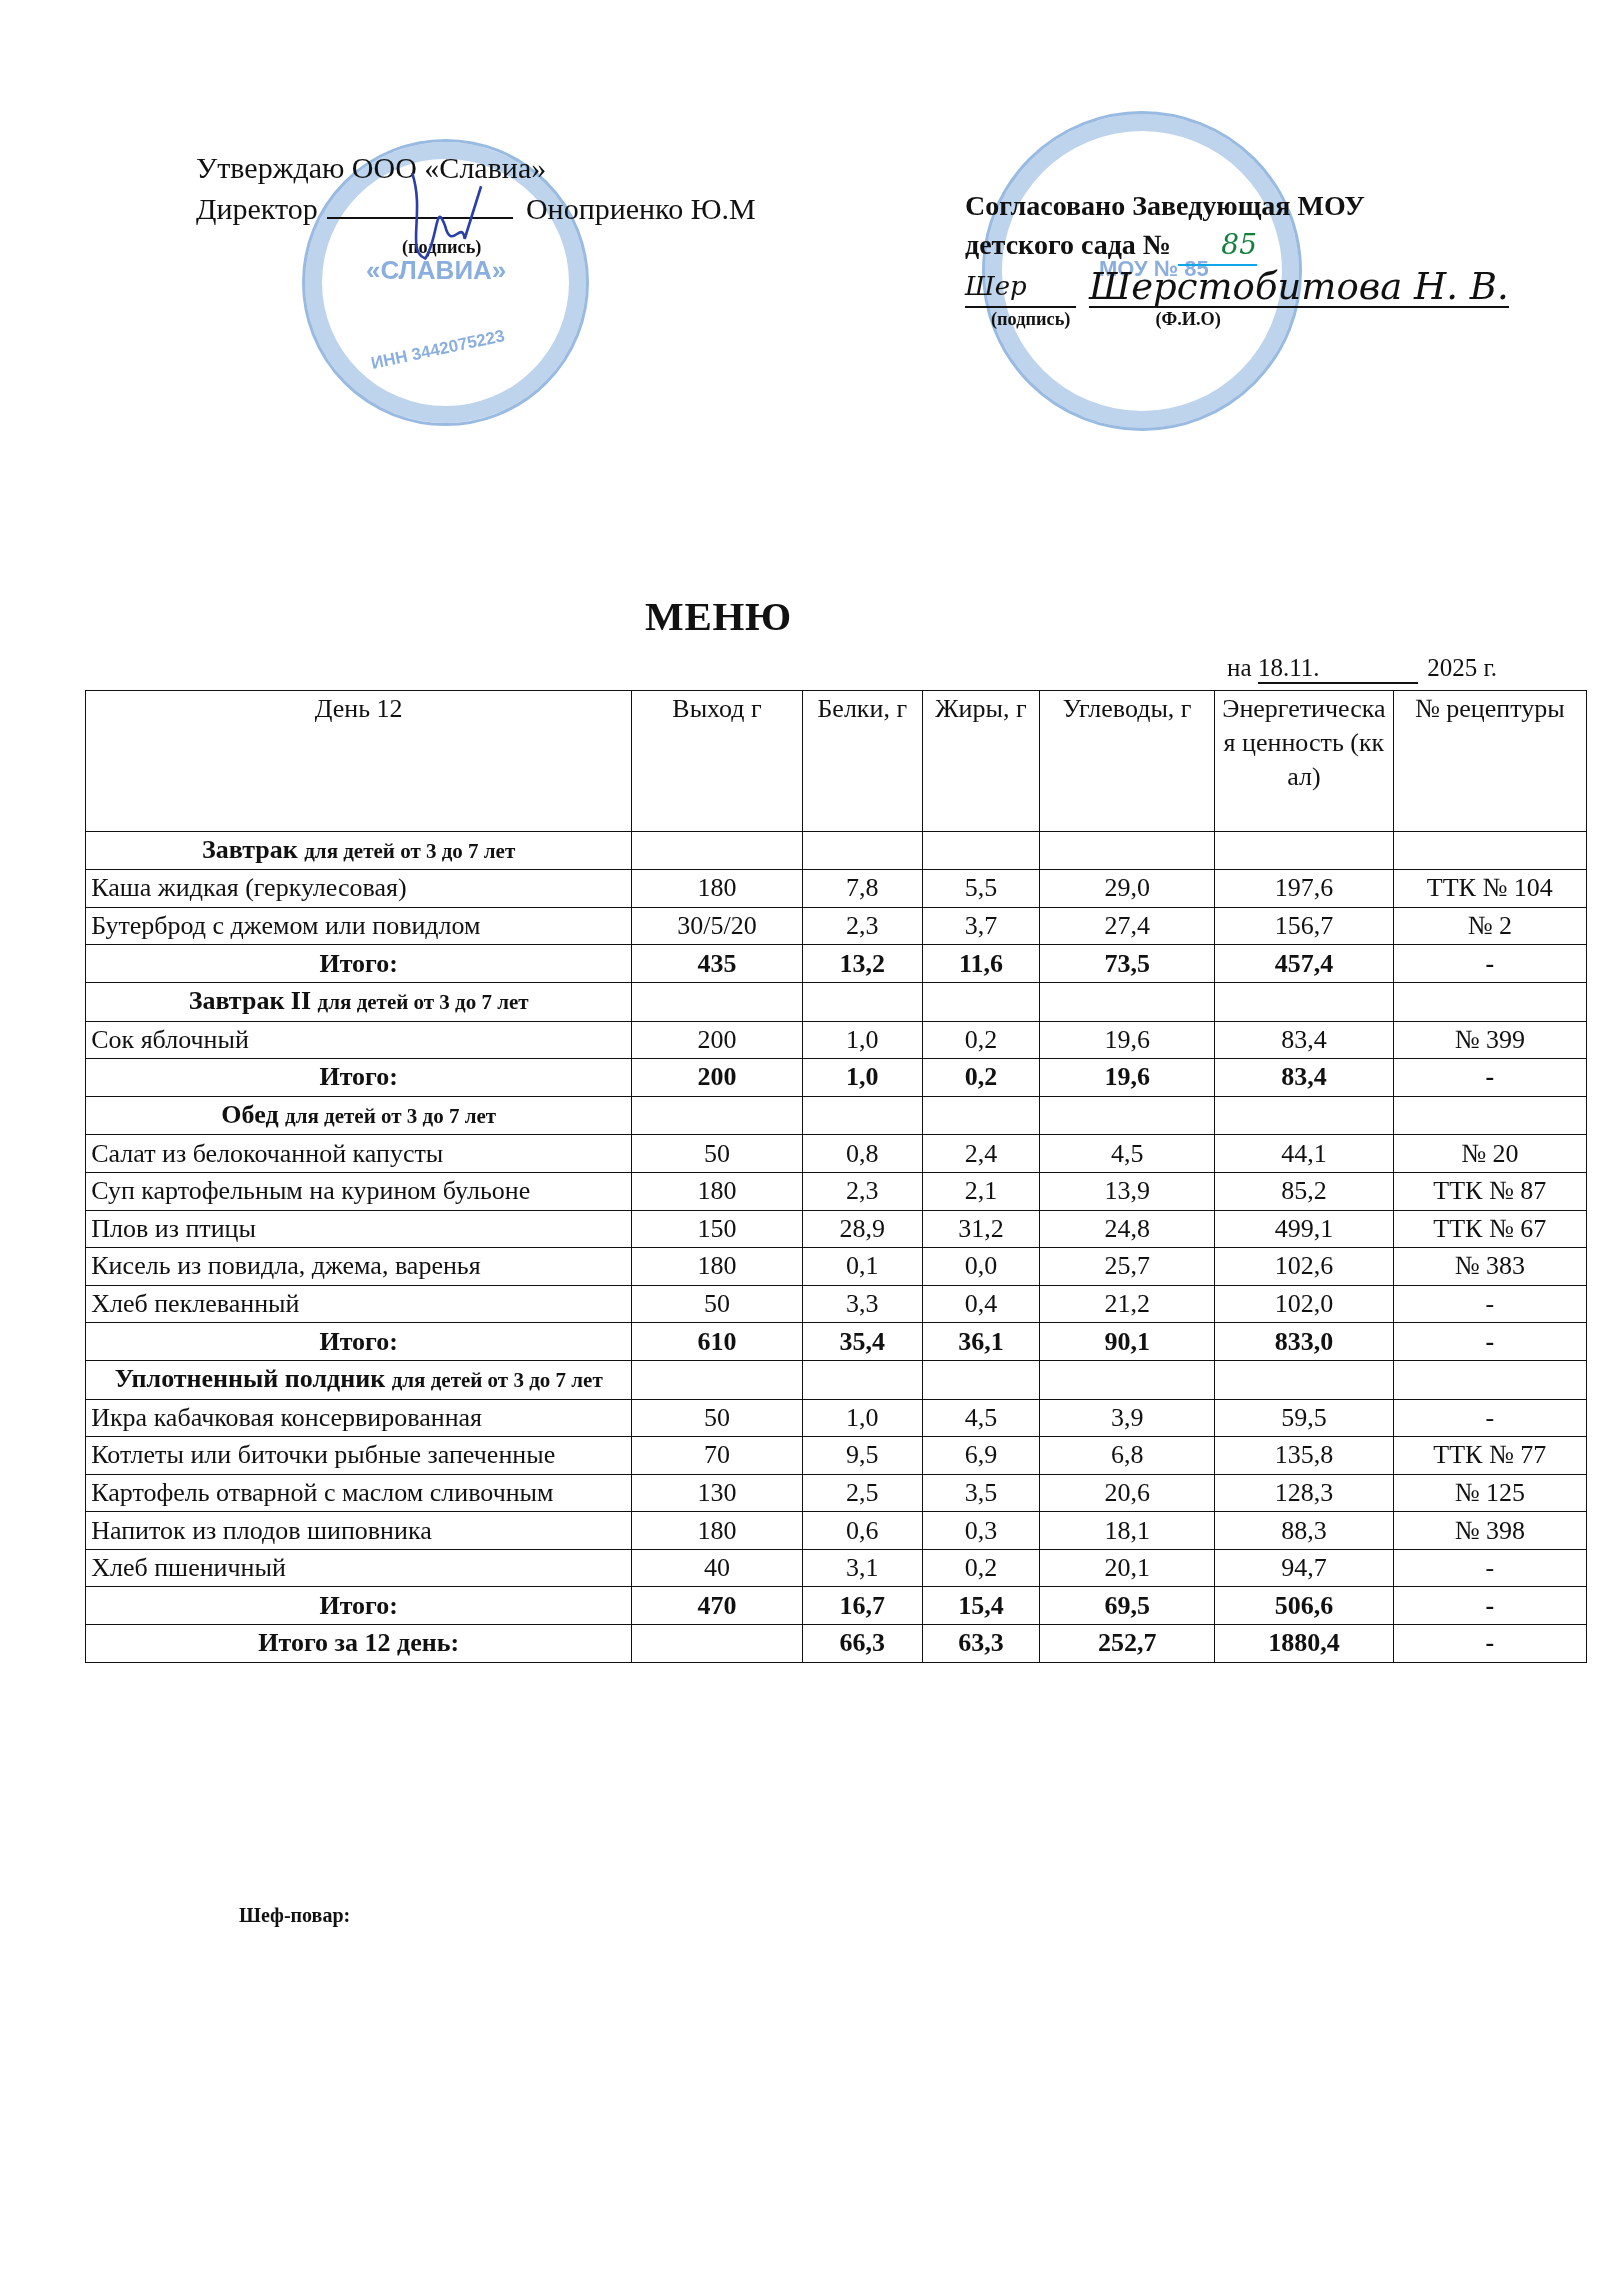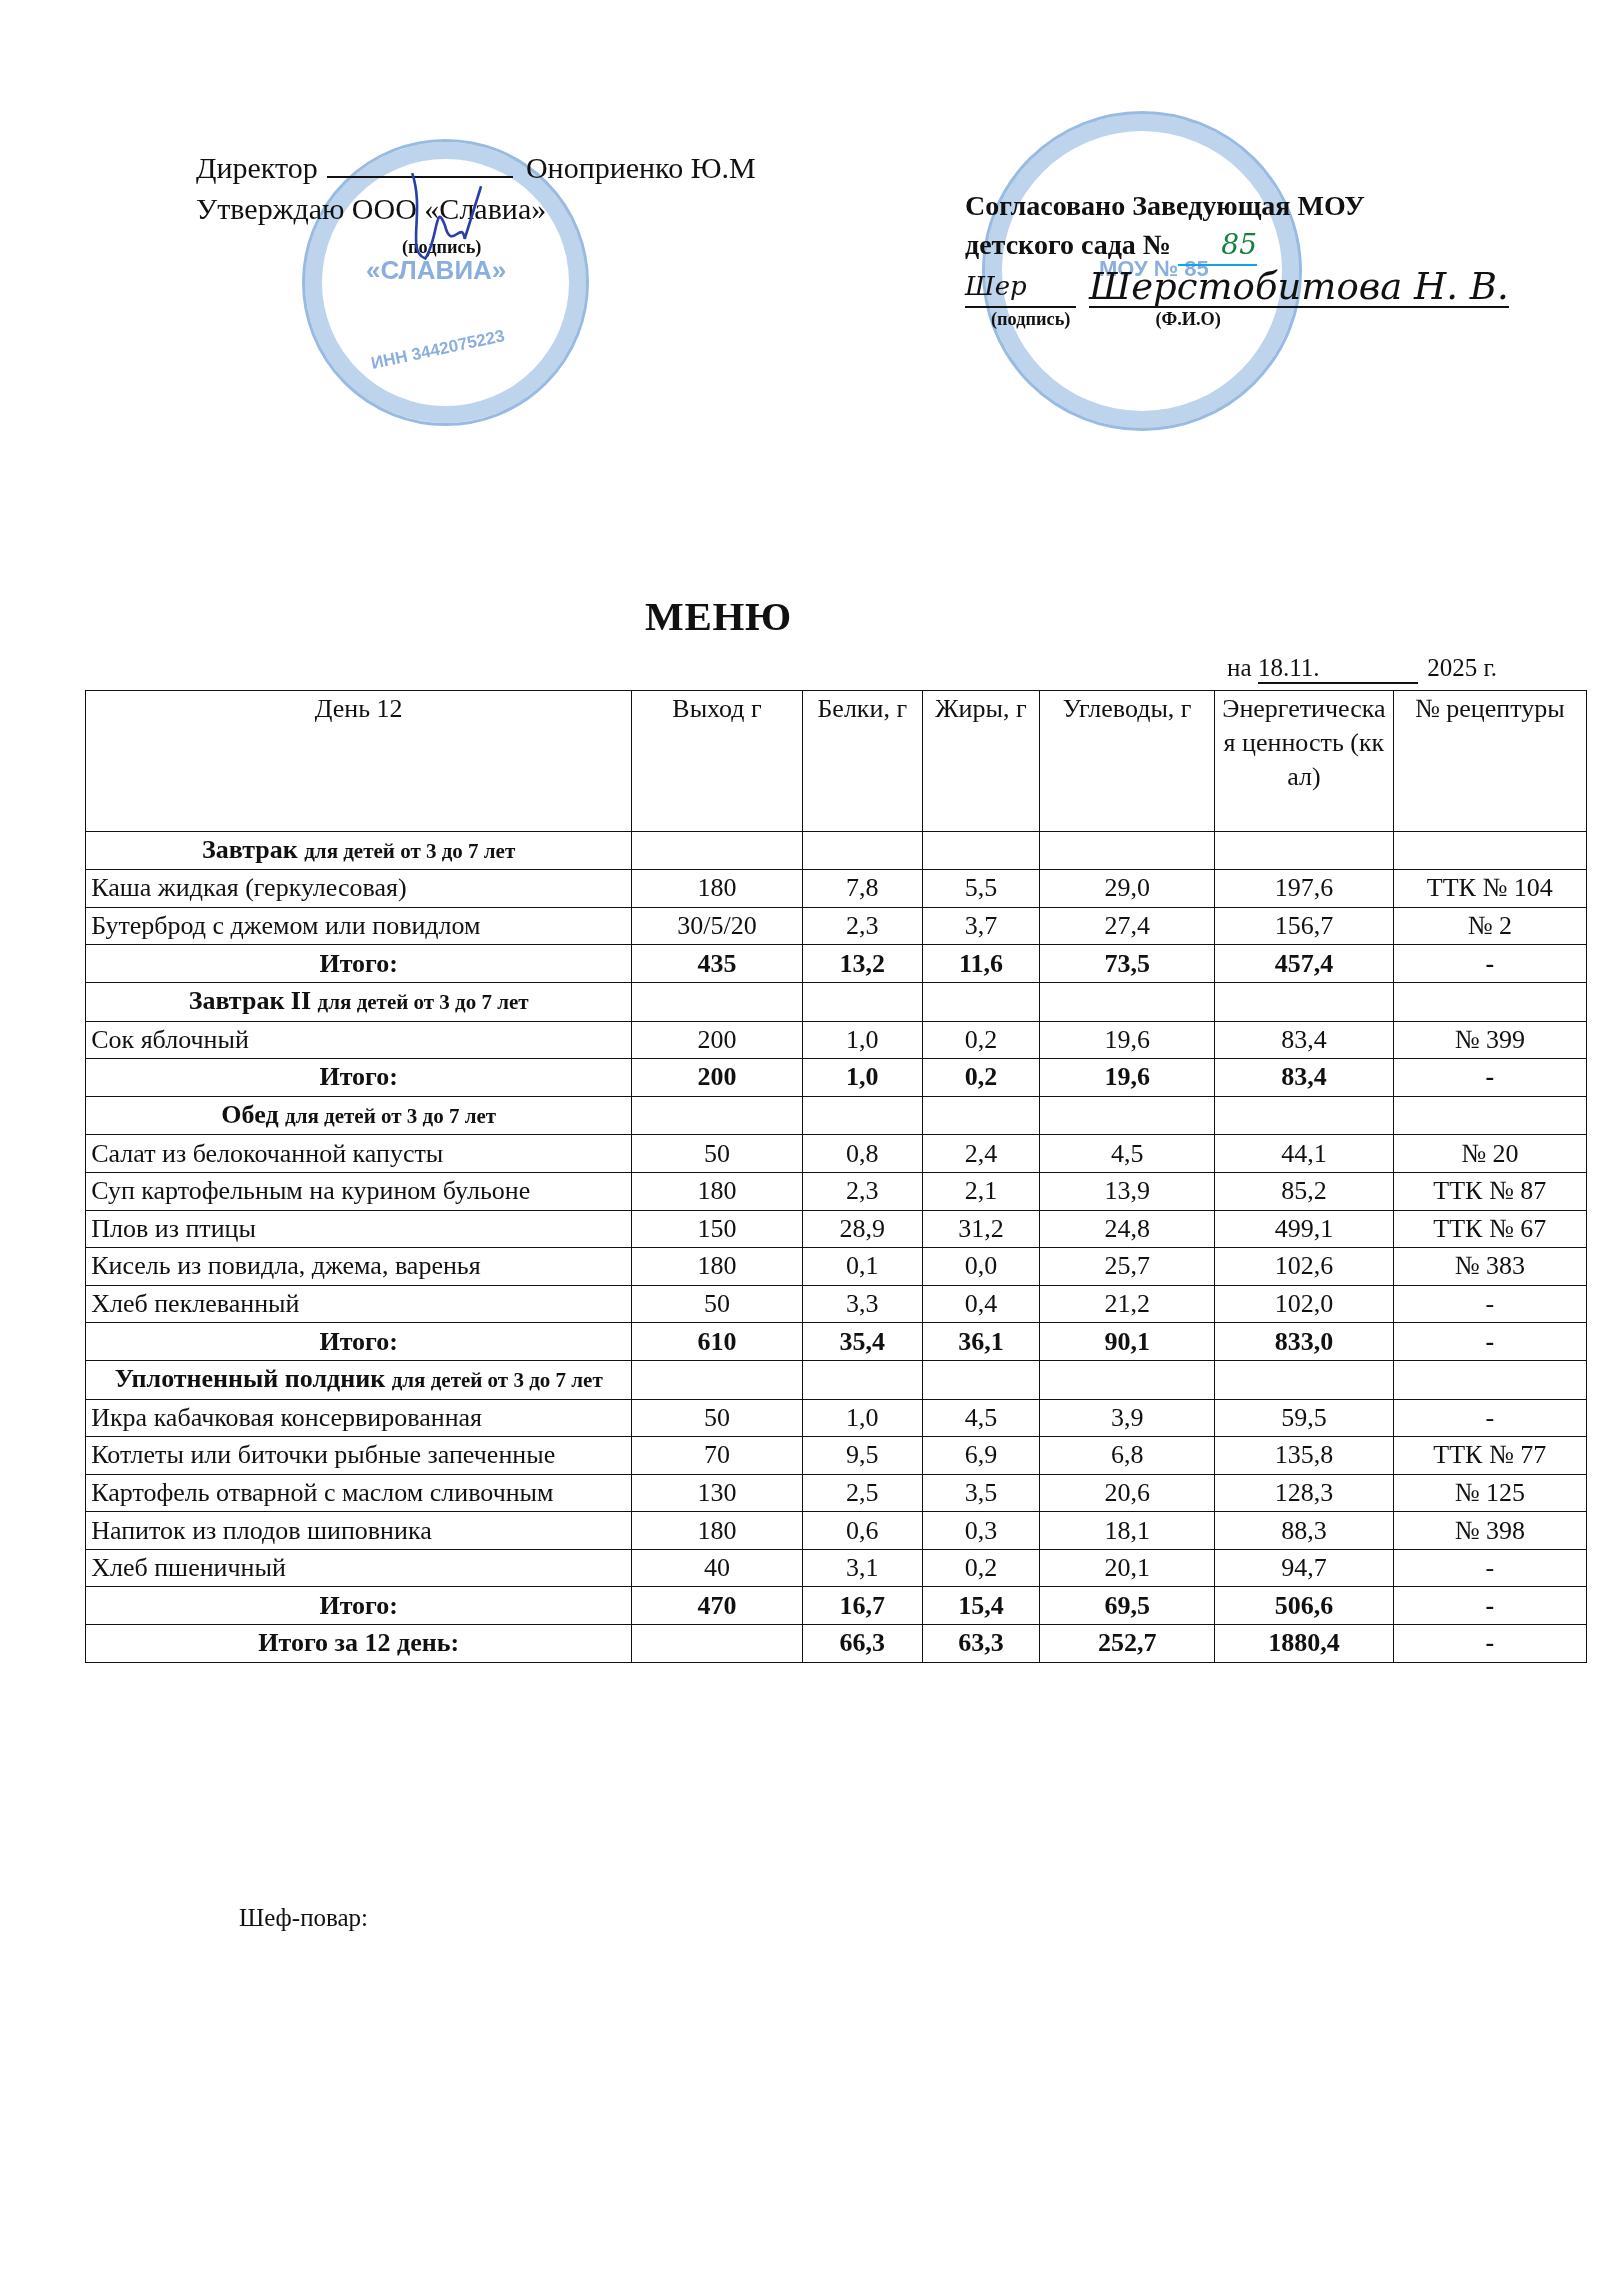--- a/index.html
+++ b/index.html
@@ -64,35 +64,35 @@
   .col-fat { width: 108px; }
   .col-carb { width: 167px; }
   .col-kcal { width: 173px; }
   .col-rec { width: 186px; }
   tr.head th { height: 137px; }
   tr.section td.c-name { text-align: center; font-weight: bold; }
   tr.section .sub { font-weight: bold; font-size: 21px; }
   tr.total td { font-weight: bold; }
   tr.total td.c-name { text-align: center; }
   .chef {
-    position: absolute; left: 239px; top: 1904px; font-size: 25px; font-weight: normal;
+    position: absolute; left: 239px; top: 1904px; font-size: 20px; font-weight: bold;
   }
 </style>
 </head>
 <body>
 
 <div class="stamp" style="left:302px; top:139px; width:281px; height:281px;"></div>
 <div class="stamp-text" style="left:366px; top:255px; font-size:26px;">«СЛАВИА»</div>
 <div class="stamp-text" style="left:370px; top:340px; font-size:17px; transform:rotate(-12deg);">ИНН 3442075223</div>
 
 <div class="approve">
+  <div>Утверждаю ООО «Славиа»</div>
   <div>
     <span>Директор</span><span class="sigline"></span><span>Оноприенко Ю.М</span>
   </div>
-  <div>Утверждаю ООО «Славиа»</div>
   <div class="hint">(подпись)</div>
 </div>
 <svg class="sigscribble" style="left:399px; top:160px;" width="92" height="105" viewBox="0 0 140 160">
   <path d="M20 20 C 40 80, 10 140, 40 150 C 60 120, 55 60, 70 100 C 80 140, 95 90, 100 120 L 125 40" stroke="#2a3fa8" stroke-width="4" fill="none"></path>
 </svg>
 
 <div class="stamp" style="left:982px; top:111px; width:314px; height:314px;"></div>
 <div class="stamp-text" style="left:1099px; top:256px; font-size:22px;">МОУ № 85</div>
 
 <div class="agree">

